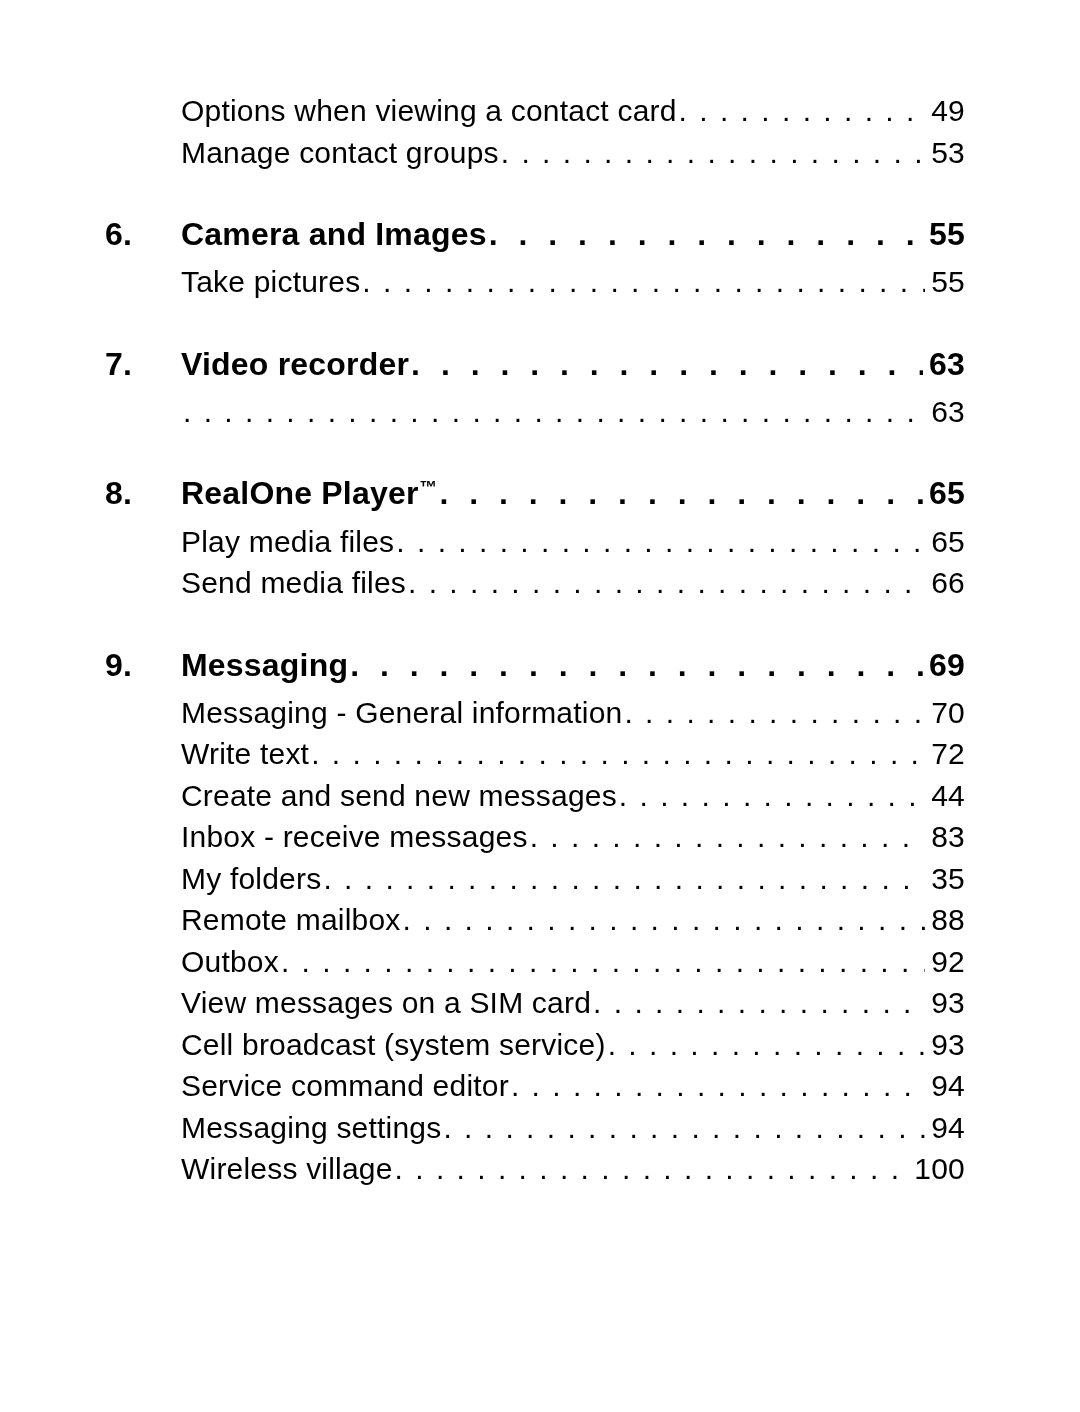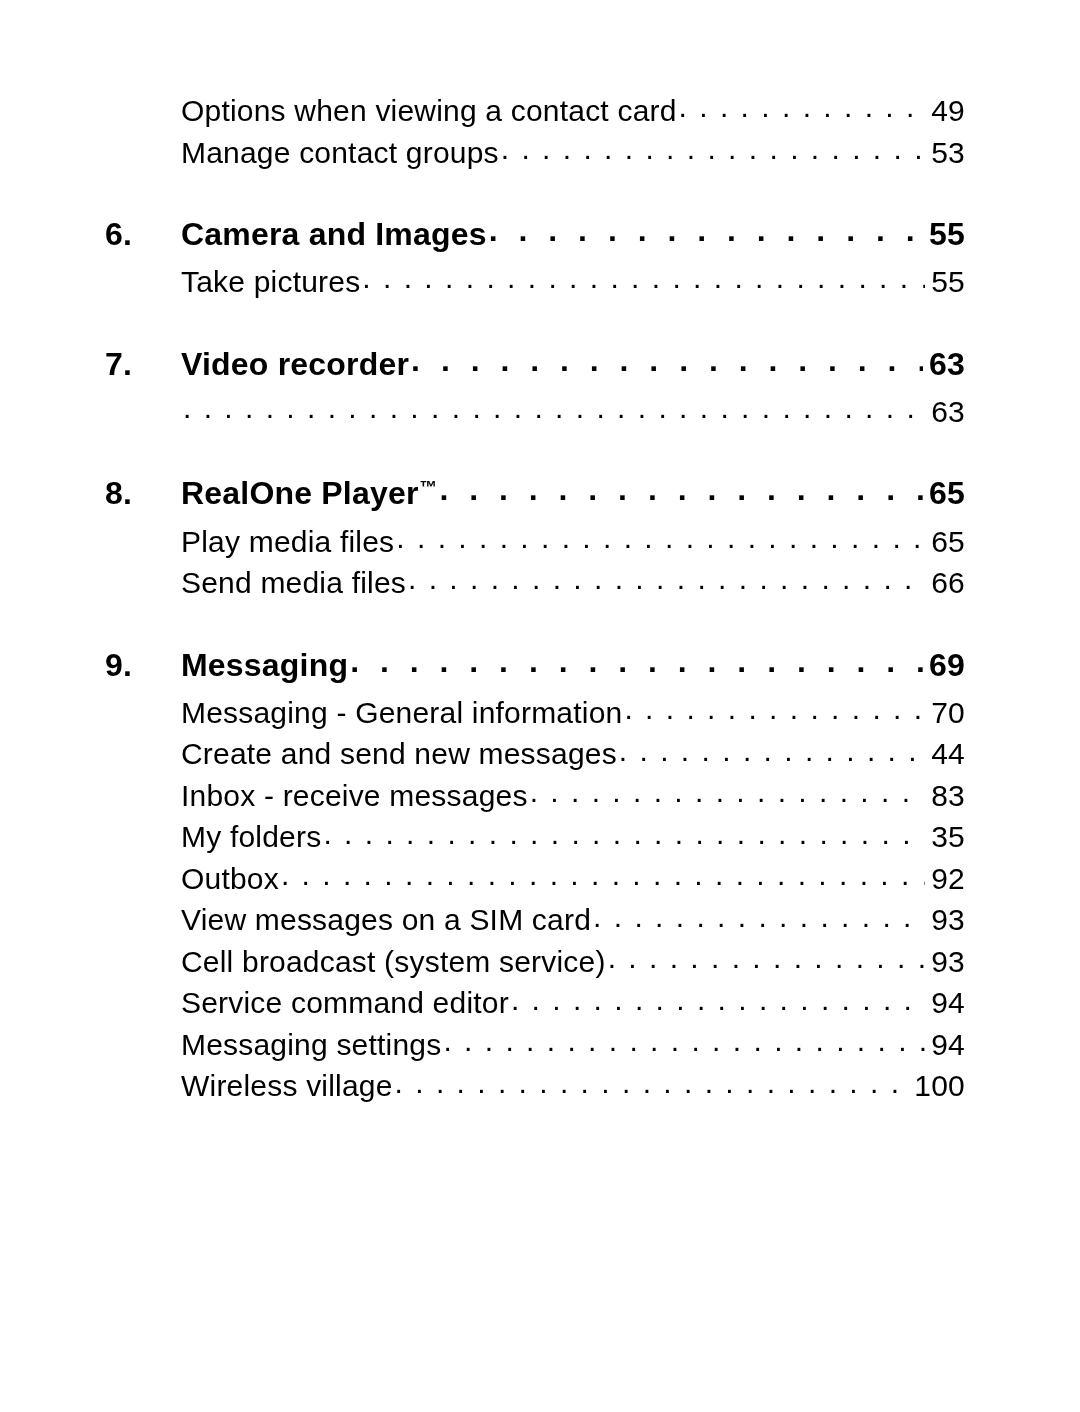--- a/index.html
+++ b/index.html
@@ -12,21 +12,21 @@
   }
   .page {
     width: 1080px;
     min-height: 1412px;
     box-sizing: border-box;
     padding: 90px 115px 50px 105px;
     position: relative;
   }
   .entry, .chapter {
     display: flex;
-    align-items: center;
+    align-items: flex-end;
     width: 100%;
     font-size: 30px;
     line-height: 1.35;
     margin: 1px 0;
     letter-spacing: 0.2px;
   }
   .chapter {
     font-weight: 700;
     font-size: 32px;
     margin-top: 40px;
@@ -142,38 +142,50 @@
     <span class="pg">69</span>
   </div>
   <div class="entry">
       <span class="num-col"></span>
       <span class="title">Messaging - General information</span>
       <span class="leader"></span>
       <span class="pg">70</span>
     </div>
   <div class="entry">
       <span class="num-col"></span>
+      <span class="title">Write text</span>
+      <span class="leader"></span>
+      <span class="pg">72</span>
+    </div>
+  <div class="entry">
+      <span class="num-col"></span>
       <span class="title">Create and send new messages</span>
       <span class="leader"></span>
       <span class="pg">44</span>
     </div>
   <div class="entry">
       <span class="num-col"></span>
       <span class="title">Inbox - receive messages</span>
       <span class="leader"></span>
       <span class="pg">83</span>
     </div>
   <div class="entry">
       <span class="num-col"></span>
       <span class="title">My folders</span>
       <span class="leader"></span>
       <span class="pg">35</span>
     </div>
   <div class="entry">
       <span class="num-col"></span>
+      <span class="title">Remote mailbox</span>
+      <span class="leader"></span>
+      <span class="pg">88</span>
+    </div>
+  <div class="entry">
+      <span class="num-col"></span>
       <span class="title">Outbox</span>
       <span class="leader"></span>
       <span class="pg">92</span>
     </div>
   <div class="entry">
       <span class="num-col"></span>
       <span class="title">View messages on a SIM card</span>
       <span class="leader"></span>
       <span class="pg">93</span>
     </div>

